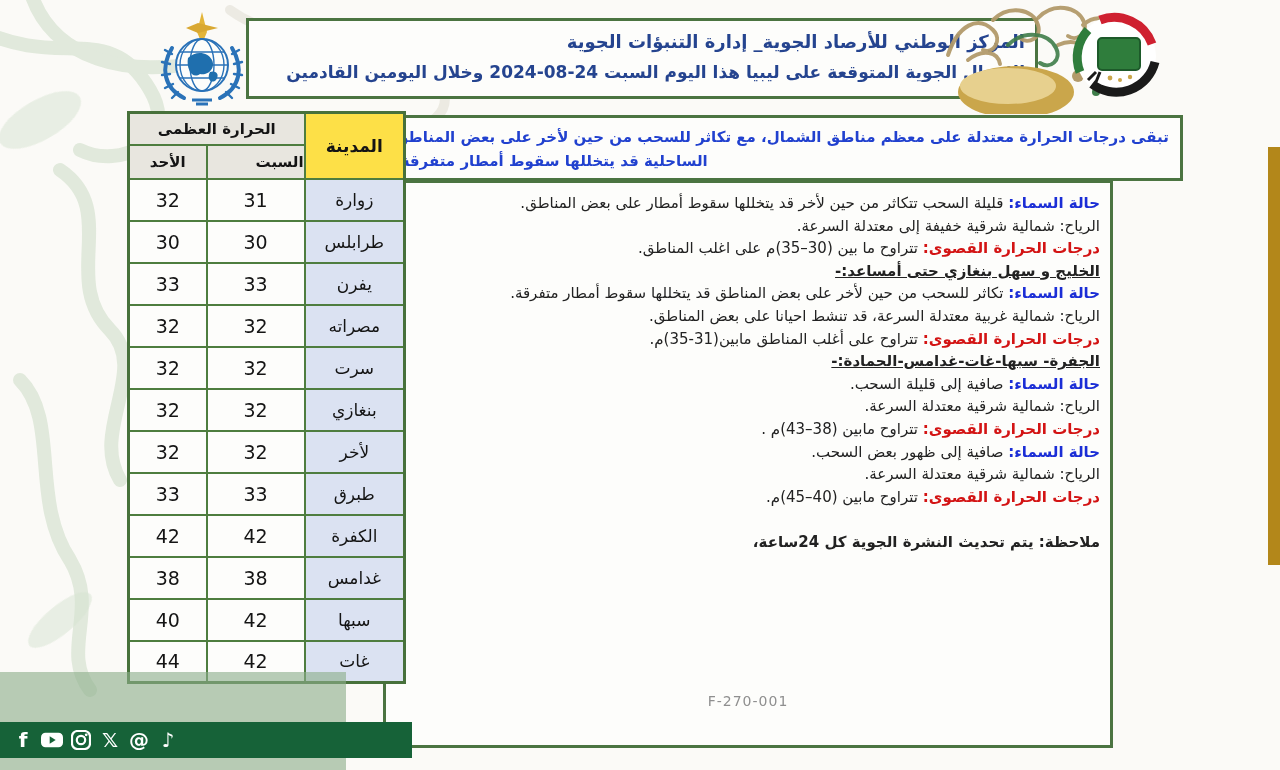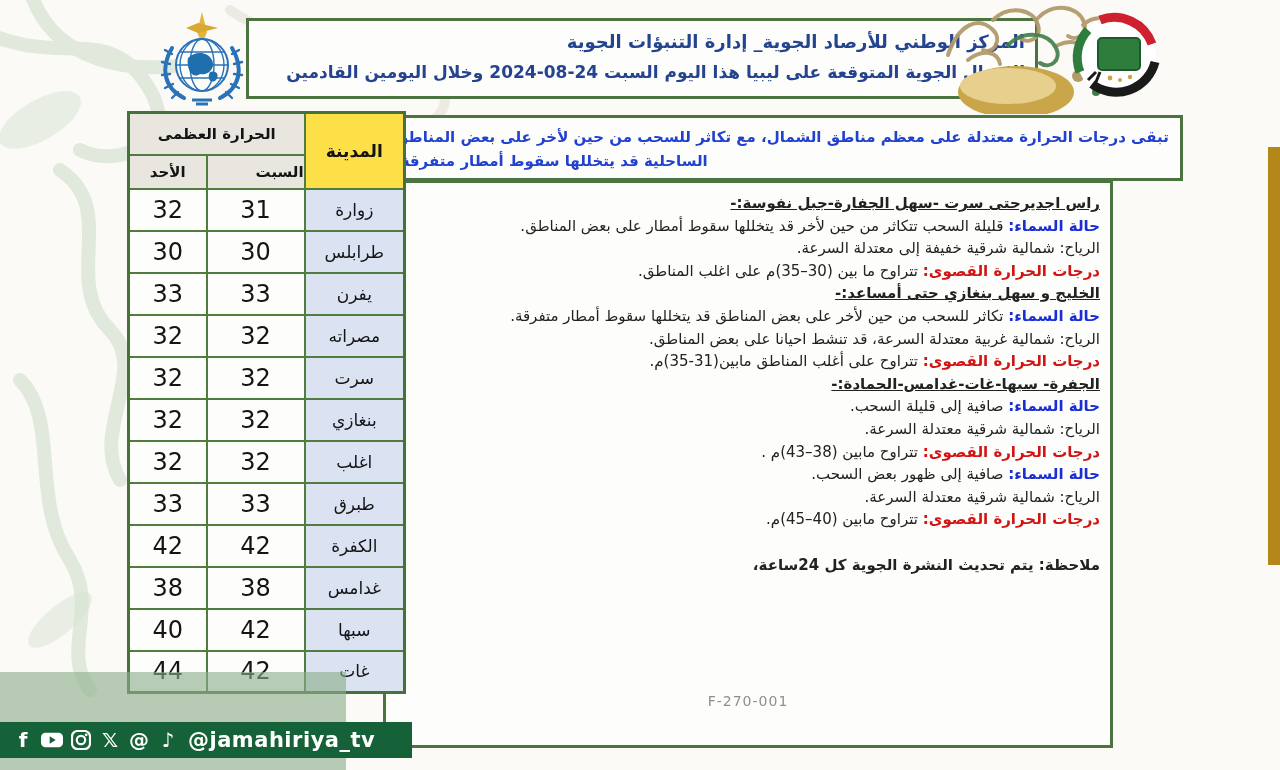--- a/index.html
+++ b/index.html
@@ -56,22 +56,22 @@
   }
   .temp-table td {
     border:2px solid #4e7d3f; text-align:center; vertical-align:middle;
     font-size:17px; color:#141414;
   }
   .temp-table .hdr { background:#e8e6df; font-weight:bold; font-size:15px; }
   .temp-table .city-hdr { background:#fde047; font-weight:bold; font-size:17px; width:100px; }
   .temp-table .sat-col { width:67px;padding-left:48px; }
   .temp-table .sun-col { width:78px; }
   .temp-table .city { background:#dbe2f2; font-weight:normal; height:42px; }
-  .temp-table .num { background:#fdfdfb; font-size:24px; }
-  .temp-table .h1 { height:42px;margin-left:48px; }
+  .temp-table .num { background:#fdfdfb; font-size:19px; }
+  .temp-table .h1 { height:32px;margin-left:48px; }
   .temp-table .h2 { height:34px; }
 
   
   .sage-overlay {
     position:absolute; left:0; top:672px; width:346px; height:98px;
     background:rgba(140,175,138,0.62); z-index:2;
   }
   .social-bar {
     position:absolute; left:0; top:722px; width:412px; height:36px;
     background:#166238; z-index:3; display:flex; align-items:center;
@@ -169,21 +169,20 @@
   </svg>
 
   <div class="gold-bar"></div>
 
   <div class="intro-box">
     <div class="intro-text">تبقى درجات الحرارة معتدلة على معظم مناطق الشمال، مع تكاثر للسحب من حين لأخر على بعض المناطق الساحلية قد يتخللها سقوط أمطار متفرقة.</div>
   </div>
 
   <div class="forecast-box">
 
-    <div class="line sec-heading">راس اجديرحتى سرت -سهل الجفارة-جبل نفوسة:-</div>
     <div class="line"><span class="sky-label">حالة السماء:</span><span> قليلة السحب تتكاثر من حين لأخر قد يتخللها سقوط أمطار على بعض المناطق.</span></div>
     <div class="line">الرياح: شمالية شرقية خفيفة إلى معتدلة السرعة.</div>
     <div class="line"><span class="temp-label">درجات الحرارة القصوى:</span><span> تتراوح ما بين (30–35)م على اغلب المناطق.</span></div>
 
     <div class="line sec-heading">الخليج و سهل بنغازي حتى أمساعد:-</div>
     <div class="line"><span class="sky-label">حالة السماء:</span><span> تكاثر للسحب من حين لأخر على بعض المناطق قد يتخللها سقوط أمطار متفرقة.</span></div>
     <div class="line">الرياح: شمالية غربية معتدلة السرعة، قد تنشط احيانا على بعض المناطق.</div>
     <div class="line"><span class="temp-label">درجات الحرارة القصوى:</span><span> تتراوح على أغلب المناطق مابين(31-35)م.</span></div>
 
     <div class="line sec-heading">الجفرة- سبها-غات-غدامس-الحمادة:-</div>
@@ -234,21 +233,21 @@
           <td class="city">سرت</td>
           <td class="num">32</td>
           <td class="num">32</td>
         </tr>
     <tr>
           <td class="city">بنغازي</td>
           <td class="num">32</td>
           <td class="num">32</td>
         </tr>
     <tr>
-          <td class="city">اغلب</td>
+          <td class="city">لأخر</td>
           <td class="num">32</td>
           <td class="num">32</td>
         </tr>
     <tr>
           <td class="city">طبرق</td>
           <td class="num">33</td>
           <td class="num">33</td>
         </tr>
     <tr>
           <td class="city">الكفرة</td>
@@ -286,16 +285,15 @@
     <span class="ic">
       <svg width="20" height="20" viewBox="0 0 20 20">
           <rect x="1" y="1" width="18" height="18" rx="5.5" fill="none" stroke="#fff" stroke-width="2.2"></rect>
           <circle cx="10" cy="10" r="4.2" fill="none" stroke="#fff" stroke-width="2.2"></circle>
           <circle cx="15.2" cy="4.8" r="1.4" fill="#fff"></circle>
         </svg>
     </span>
     <span class="ic">𝕏</span>
     <span class="ic">@</span>
     <span class="ic">♪</span>
-    <span class="handle">@jamahiriya_tv</span>
   </div>
 
 </div>
 
 </body></html>

